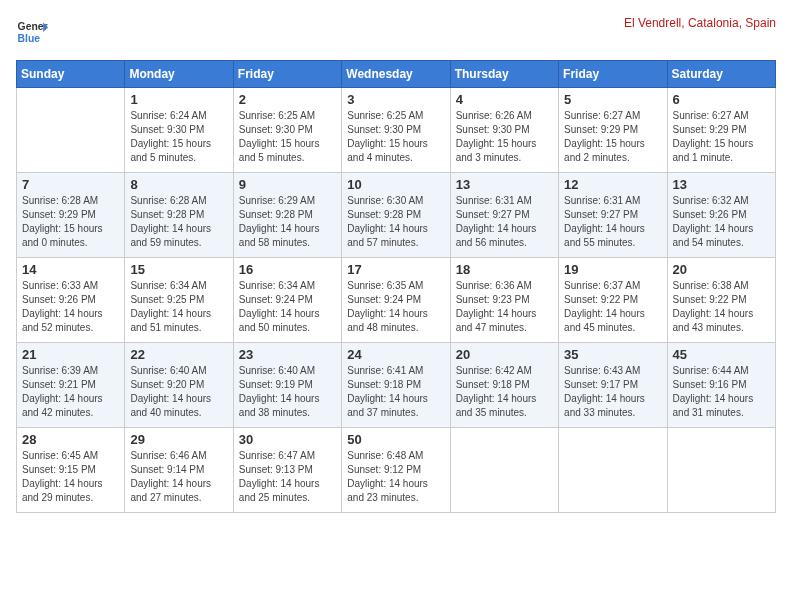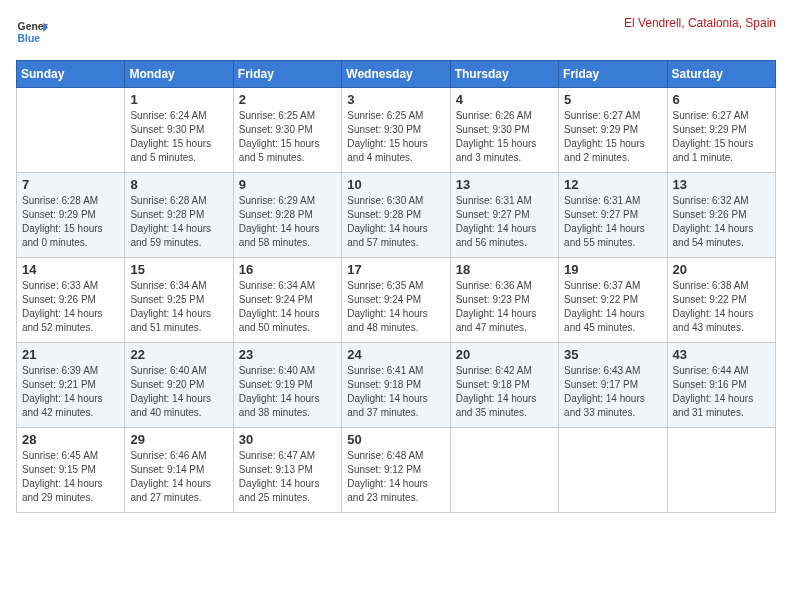--- a/index.html
+++ b/index.html
@@ -211,21 +211,21 @@
         </td>
         <td>
           <span class="day-num">20</span>
           <div class="cell-text">Sunrise: 6:42 AM<br>Sunset: 9:18 PM<br>Daylight: 14 hours<br>and 35 minutes.</div>
         </td>
         <td>
           <span class="day-num">35</span>
           <div class="cell-text">Sunrise: 6:43 AM<br>Sunset: 9:17 PM<br>Daylight: 14 hours<br>and 33 minutes.</div>
         </td>
         <td>
-          <span class="day-num">43</span>
+          <span class="day-num">45</span>
           <div class="cell-text">Sunrise: 6:44 AM<br>Sunset: 9:16 PM<br>Daylight: 14 hours<br>and 31 minutes.</div>
         </td>
       </tr>
       <tr>
         <td>
           <span class="day-num">28</span>
           <div class="cell-text">Sunrise: 6:45 AM<br>Sunset: 9:15 PM<br>Daylight: 14 hours<br>and 29 minutes.</div>
         </td>
         <td>
           <span class="day-num">29</span>

